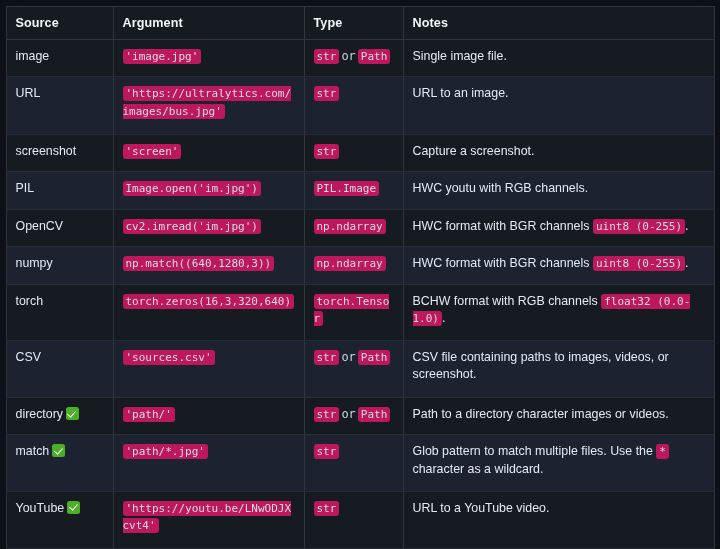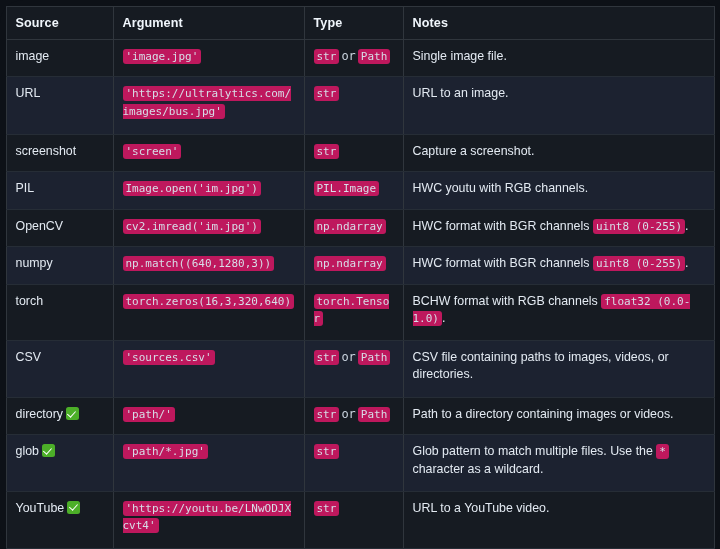--- a/index.html
+++ b/index.html
@@ -180,30 +180,30 @@
         <tr>
           <td><span class="src-label">torch</span></td>
           <td><code class="chip">torch.zeros(16,3,320,640)</code></td>
           <td><code class="chip nb">torch.Tensor</code></td>
           <td><span class="note-txt">BCHW format with RGB channels </span><code class="chip nb">float32 (0.0-1.0)</code><span class="note-txt">.</span></td>
         </tr>
         <tr class="tall">
           <td><span class="src-label">CSV</span></td>
           <td><code class="chip">'sources.csv'</code></td>
           <td><code class="chip nb">str</code><span class="or">or</span><code class="chip nb">Path</code></td>
-          <td><span class="note-txt">CSV file containing paths to images, videos, or directories.</span></td>
+          <td><span class="note-txt">CSV file containing paths to images, videos, or screenshot.</span></td>
         </tr>
         <tr>
           <td><span class="src-label">directory</span><span class="tick"></span></td>
           <td><code class="chip">'path/'</code></td>
           <td><code class="chip nb">str</code><span class="or">or</span><code class="chip nb">Path</code></td>
-          <td><span class="note-txt">Path to a directory containing images or videos.</span></td>
-        </tr>
-        <tr>
-          <td><span class="src-label">glob</span><span class="tick"></span></td>
+          <td><span class="note-txt">Path to a directory character images or videos.</span></td>
+        </tr>
+        <tr>
+          <td><span class="src-label">match</span><span class="tick"></span></td>
           <td><code class="chip">'path/*.jpg'</code></td>
           <td><code class="chip nb">str</code></td>
           <td><span class="note-txt">Glob pattern to match multiple files. Use the </span><code class="chip nb">*</code><span class="note-txt"> character as a wildcard.</span></td>
         </tr>
         <tr class="tall">
           <td><span class="src-label">YouTube</span><span class="tick"></span></td>
           <td><code class="chip">'https://youtu.be/LNwODJXcvt4'</code></td>
           <td><code class="chip nb">str</code></td>
           <td><span class="note-txt">URL to a YouTube video.</span></td>
         </tr>

